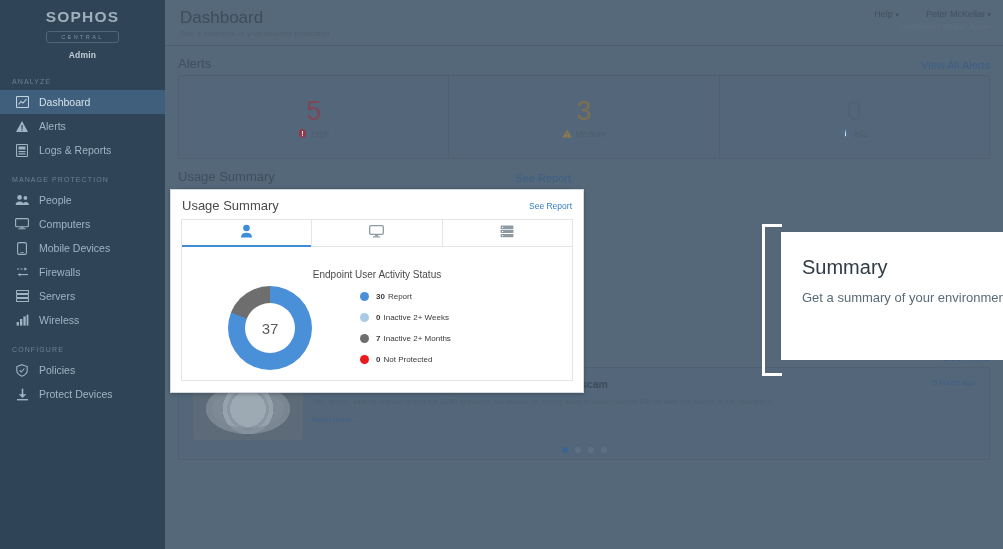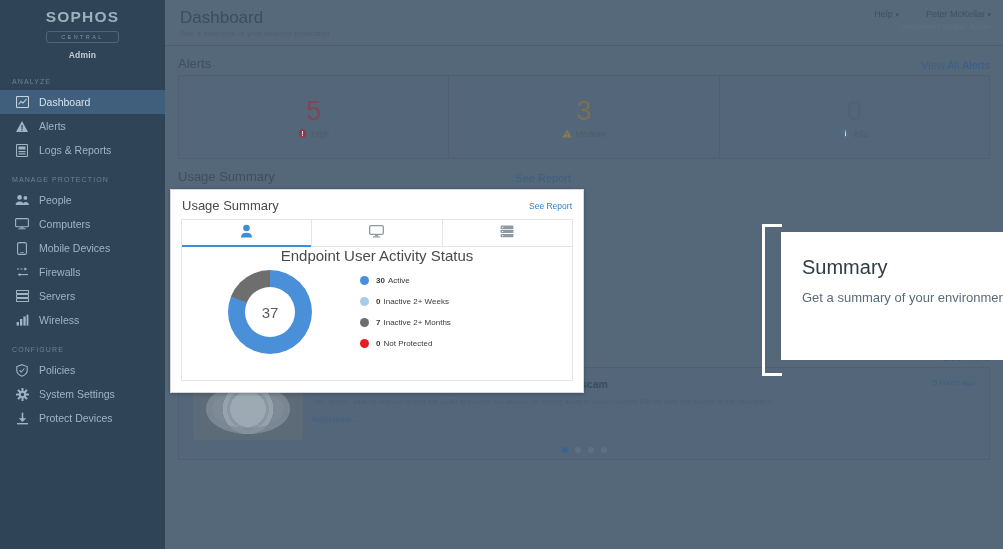--- a/index.html
+++ b/index.html
@@ -198,21 +198,21 @@
   .usage-inner { margin: 0 10px; border: 1px solid #e3e5e8; border-top:1px solid #e3e5e8; height: 162px; }
   .tabs { display:flex; height: 27px; border-bottom: 1px solid #e3e5e8; }
   .tab {
     flex:1; display:flex; align-items:center; justify-content:center;
     border-right: 1px solid #e3e5e8; cursor:pointer; position: relative;
   }
   .tab:last-child{ border-right:none; }
   .tab.active::after {
     content:""; position:absolute; left:0; right:0; bottom:-1px; height:2px; background:#3d8ed6;
   }
-  .chart-title { text-align:center; font-size: 15px; color:#4a4a4a; margin-top: 0; }
+  .chart-title { text-align:center; font-size: 10px; color:#4a4a4a; margin-top: 22px; }
   .chart-area { display:flex; align-items:center; padding: 6px 0 0 0; }
   .donut-wrap { width: 176px; display:flex; justify-content:center; }
   .donut { position: relative; width: 84px; height: 84px; }
   .donut-hole {
     position:absolute; left:17px; top:17px; width:50px; height:50px;
     background:#fff; border-radius:50%;
     display:flex; align-items:center; justify-content:center;
     font-size:15px; color:#5b5b5b;
   }
   .legend { flex:1; padding-left: 2px; }
@@ -363,35 +363,20 @@
     <div class="nav-item">
       <span class="nav-ico">
         <svg width="12" height="13" viewBox="0 0 12 13">
             <path d="M6 0.7 L11.2 2.6 V6.4 q0 3.6 -5.2 5.8 Q0.8 10 0.8 6.4 V2.6 Z" fill="none" stroke="#9fb4c4" stroke-width="1.1"></path>
             <polyline points="3.5,6.3 5.2,8 8.4,4.5" fill="none" stroke="#9fb4c4" stroke-width="1.1"></polyline>
           </svg>
       </span>
       <span>Policies</span>
     </div>
 
-    <div class="nav-item">
-      <span class="nav-ico">
-        <svg width="13" height="13" viewBox="0 0 13 13">
-          <g fill="#9fb4c4">
-            <rect x="5.5" y="0" width="2" height="13" rx="0.6"></rect>
-            <rect x="5.5" y="0" width="2" height="13" rx="0.6" transform="rotate(45 6.5 6.5)"></rect>
-            <rect x="5.5" y="0" width="2" height="13" rx="0.6" transform="rotate(90 6.5 6.5)"></rect>
-            <rect x="5.5" y="0" width="2" height="13" rx="0.6" transform="rotate(135 6.5 6.5)"></rect>
-            <circle cx="6.5" cy="6.5" r="3.6"></circle>
-          </g>
-          <circle cx="6.5" cy="6.5" r="1.7" fill="#2f4456"></circle>
-        </svg>
-      </span>
-      <span>System Settings</span>
-    </div>
 
     <div class="nav-item">
       <span class="nav-ico">
         <svg width="13" height="13" viewBox="0 0 13 13">
             <rect x="5.7" y="0.7" width="1.6" height="7" fill="#9fb4c4"></rect>
             <path d="M2.8 6.2 L6.5 10 L10.2 6.2 Z" fill="#9fb4c4"></path>
             <rect x="1" y="11" width="11" height="1.4" fill="#9fb4c4"></rect>
           </svg>
       </span>
       <span>Protect Devices</span>
@@ -545,21 +530,21 @@
         <div class="chart-area">
           <div class="donut-wrap">
             <div class="donut" id="donut" style="border-radius: 50%; background: conic-gradient(rgb(74, 144, 217) 0deg, rgb(74, 144, 217) 291.89deg, rgb(110, 110, 110) 291.89deg, rgb(110, 110, 110) 360deg);">
               <div class="donut-hole">37</div>
             </div>
           </div>
           <div class="legend">
             <div class="legend-row">
               <span class="legend-dot" id="ld0" style="background: rgb(74, 144, 217);"></span>
               <span class="legend-val">30</span>
-              <span>Active</span>
+              <span>Report</span>
             </div>
             <div class="legend-row">
               <span class="legend-dot" id="ld1" style="background: rgb(169, 203, 232);"></span>
               <span class="legend-val">0</span>
               <span>Inactive 2+ Weeks</span>
             </div>
             <div class="legend-row">
               <span class="legend-dot" id="ld2" style="background: rgb(110, 110, 110);"></span>
               <span class="legend-val">7</span>
               <span>Inactive 2+ Months</span>

